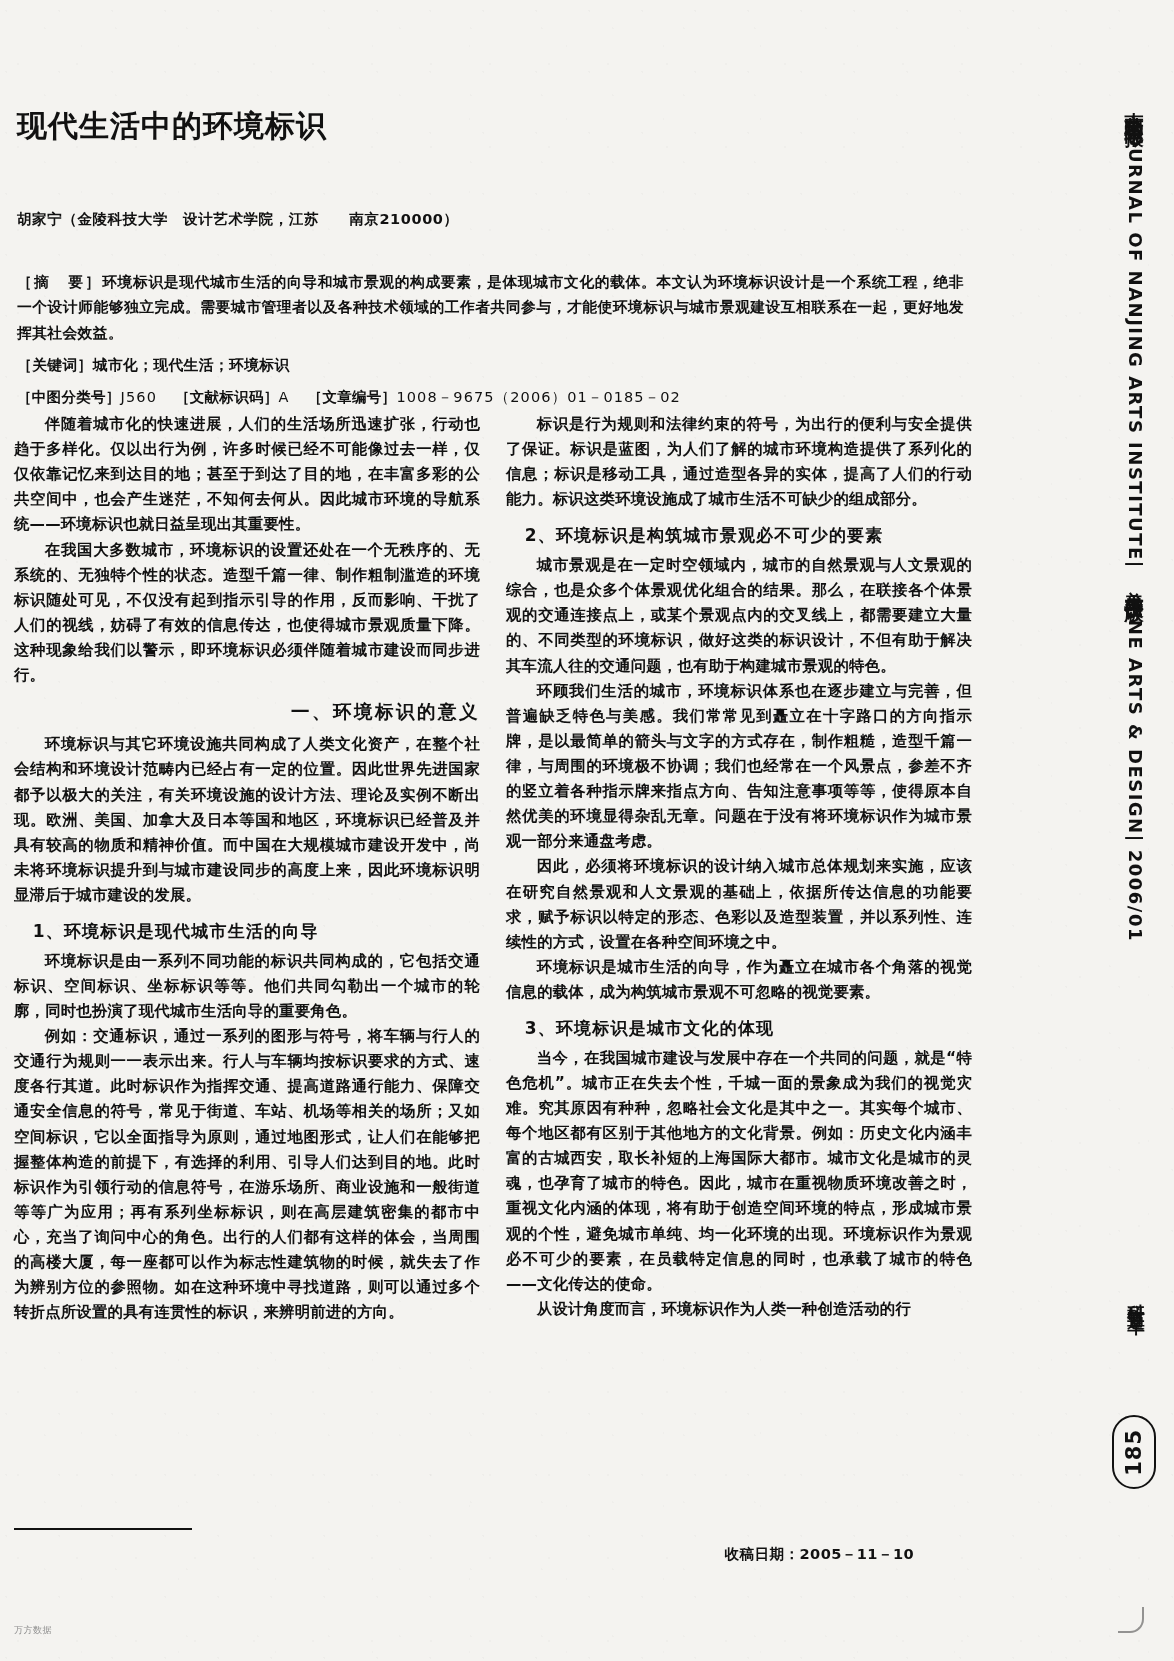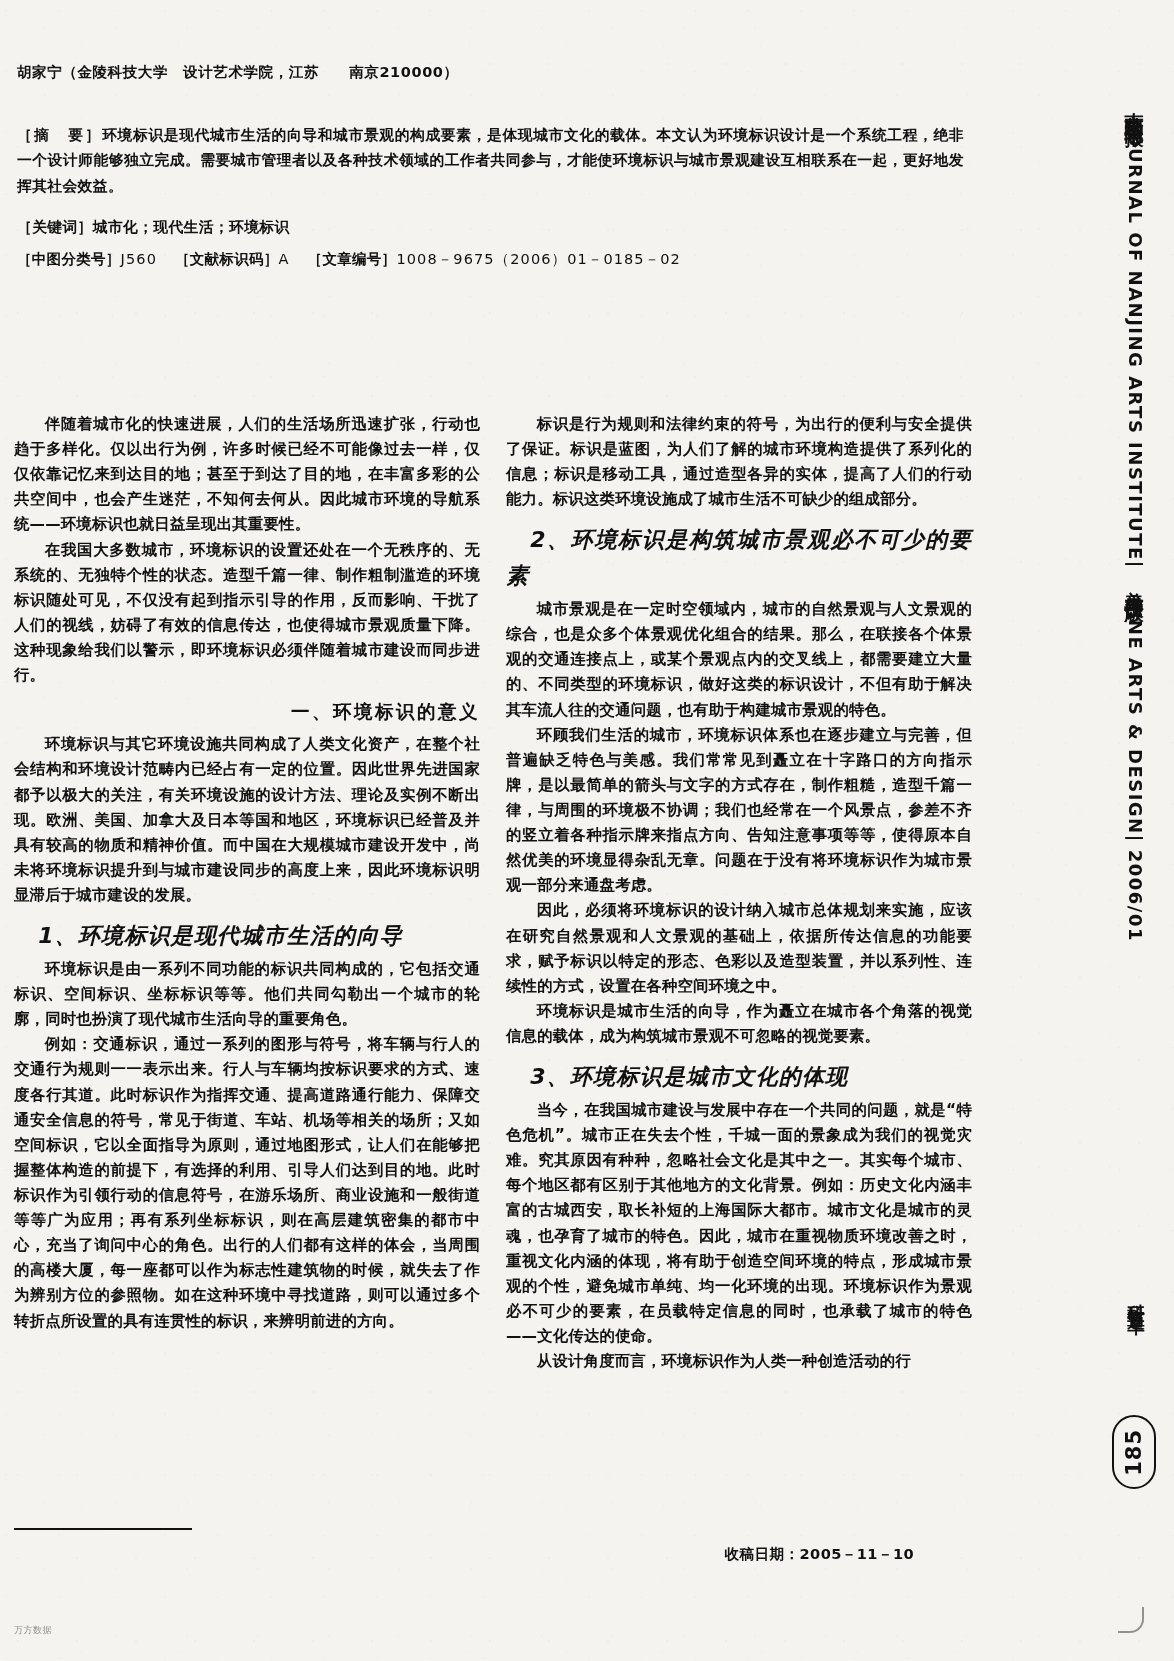--- a/index.html
+++ b/index.html
@@ -63,21 +63,21 @@
     padding-left: 3px;
     padding-right: 20px;
     font-size: 14.8px;
     line-height: 1.72;
     letter-spacing: 0.35px;
     font-weight: bold;
     text-align: justify;
   }
   .abstract .lbl { letter-spacing: 2px; }
   .keywords {
-    margin-top: 20px;
+    margin-top: 11px;
     padding-left: 3px;
     font-size: 14.8px;
     letter-spacing: 0.35px;
     font-weight: bold;
   }
   .clc {
     margin-top: 13px;
     padding-left: 3px;
     font-size: 14.5px;
     letter-spacing: 0.3px;
@@ -111,26 +111,25 @@
   }
   h2.sec {
     font-size: 18.5px;
     font-weight: bold;
     text-align: right;
     margin: 9px 0 5px 0;
     letter-spacing: 2.5px;
     text-indent: 0;
   }
   h3.subsec {
-    font-size: 22px;
+    font-size: 17px;
     font-weight: bold;
     margin: 10px 0 3px 0;
     text-indent: 1.1em;
     letter-spacing: 1.2px;
-    font-style: italic;
   }
 
   
   .footer {
     position: absolute;
     left: 14px;
     top: 1528px;
     width: 900px;
     text-align: right;
   }
@@ -225,20 +224,21 @@
     opacity: 0.55;
   }
 </style>
 </head>
 <body>
 
 <div class="page">
 
   <div class="content">
 
+    <h1 class="title">现代生活中的环境标识</h1>
 
     <div class="byline">胡家宁（金陵科技大学　设计艺术学院，江苏　　南京210000）</div>
 
     <div class="abstract">
       <b class="lbl">［摘　要］</b><span>环境标识是现代城市生活的向导和城市景观的构成要素，是体现城市文化的载体。本文认为环境标识设计是一个系统工程，绝非一个设计师能够独立完成。需要城市管理者以及各种技术领域的工作者共同参与，才能使环境标识与城市景观建设互相联系在一起，更好地发挥其社会效益。</span>
     </div>
 
     <div class="keywords">
       <b>［关键词］</b><span>城市化；现代生活；环境标识</span>
     </div>

